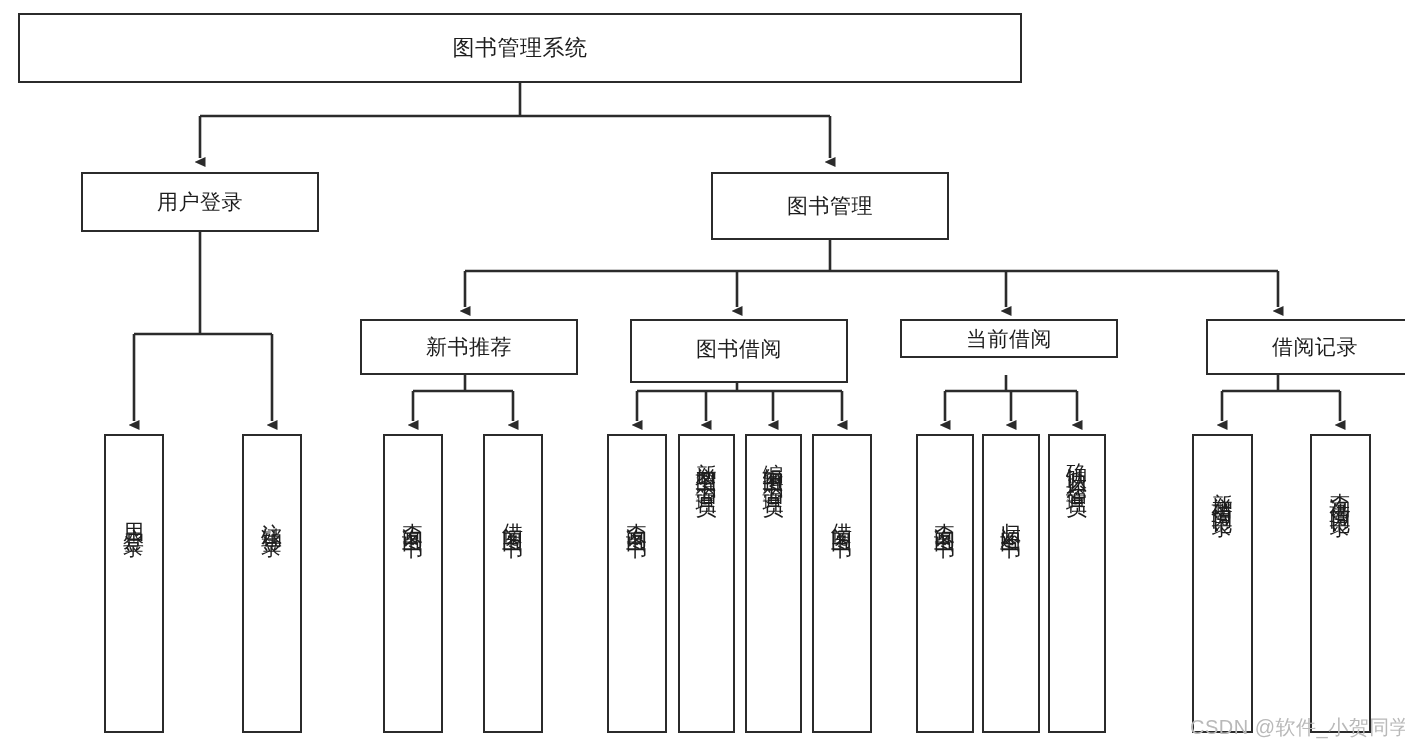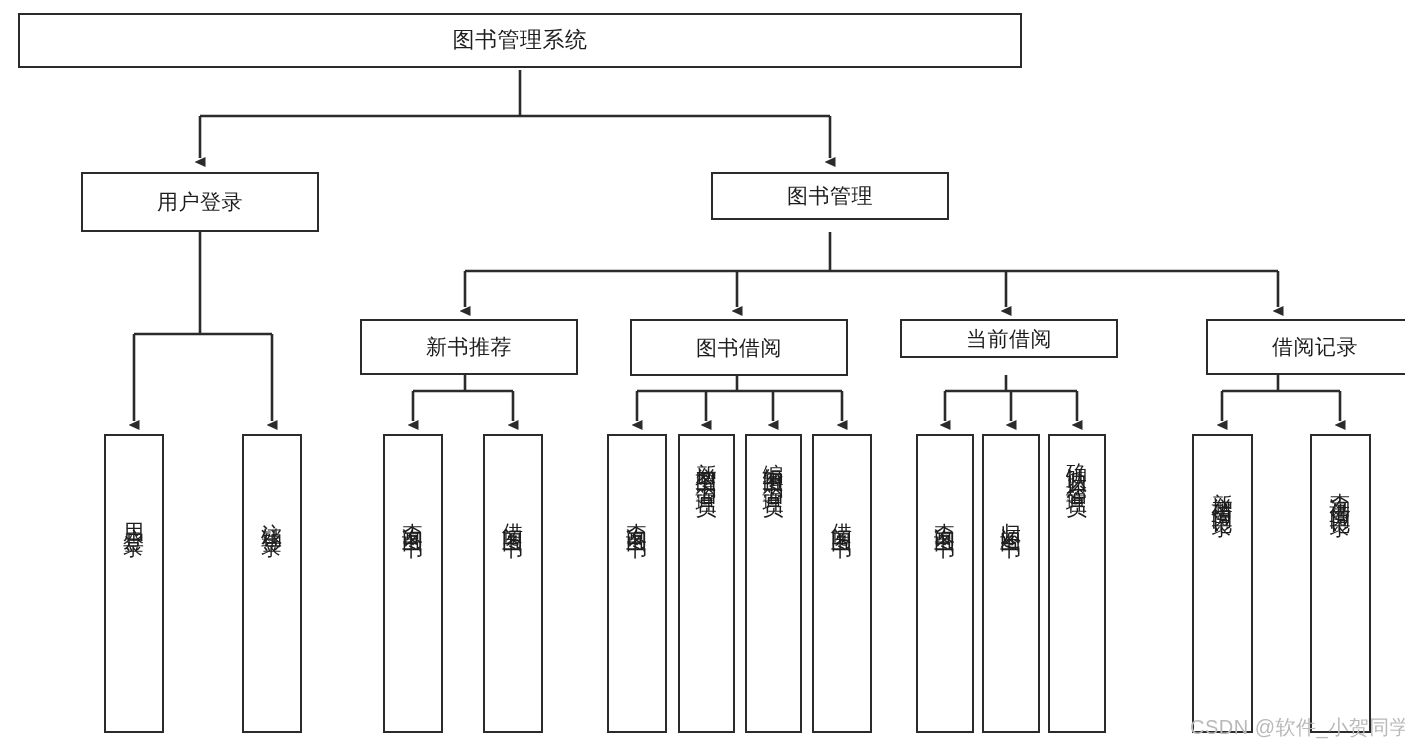--- a/index.html
+++ b/index.html
@@ -118,37 +118,37 @@
       <path d="M1011,391 L1011,421" marker-end="url(#arrow)"></path>
       <path d="M1077,391 L1077,421" marker-end="url(#arrow)"></path>
 
       <path d="M1278,375 L1278,391"></path>
       <path d="M1222,391 L1340,391"></path>
       <path d="M1222,391 L1222,421" marker-end="url(#arrow)"></path>
       <path d="M1340,391 L1340,421" marker-end="url(#arrow)"></path>
     </g>
   </svg>
 
-  <div class="node horiz root" style="left:18px;top:13px;width:1004px;height:55px;">
+  <div class="node horiz root" style="left:18px;top:13px;width:1004px;height:70px;">
     <span class="label">图书管理系统</span>
   </div>
 
   <div class="node horiz" style="left:81px;top:172px;width:238px;height:60px;">
     <span class="label">用户登录</span>
   </div>
 
-  <div class="node horiz" style="left:711px;top:172px;width:238px;height:48px;">
+  <div class="node horiz" style="left:711px;top:172px;width:238px;height:68px;">
     <span class="label">图书管理</span>
   </div>
 
   <div class="node horiz" style="left:360px;top:319px;width:218px;height:56px;">
     <span class="label">新书推荐</span>
   </div>
 
-  <div class="node horiz" style="left:630px;top:319px;width:218px;height:57px;">
+  <div class="node horiz" style="left:630px;top:319px;width:218px;height:64px;font-family:Liberation Mono, monospace;">
     <span class="label">图书借阅</span>
   </div>
 
   <div class="node horiz" style="left:900px;top:319px;width:218px;height:39px;">
     <span class="label">当前借阅</span>
   </div>
 
   <div class="node horiz" style="left:1170px;top:319px;width:218px;height:56px;margin-left:36px;">
     <span class="label">借阅记录</span>
   </div>

